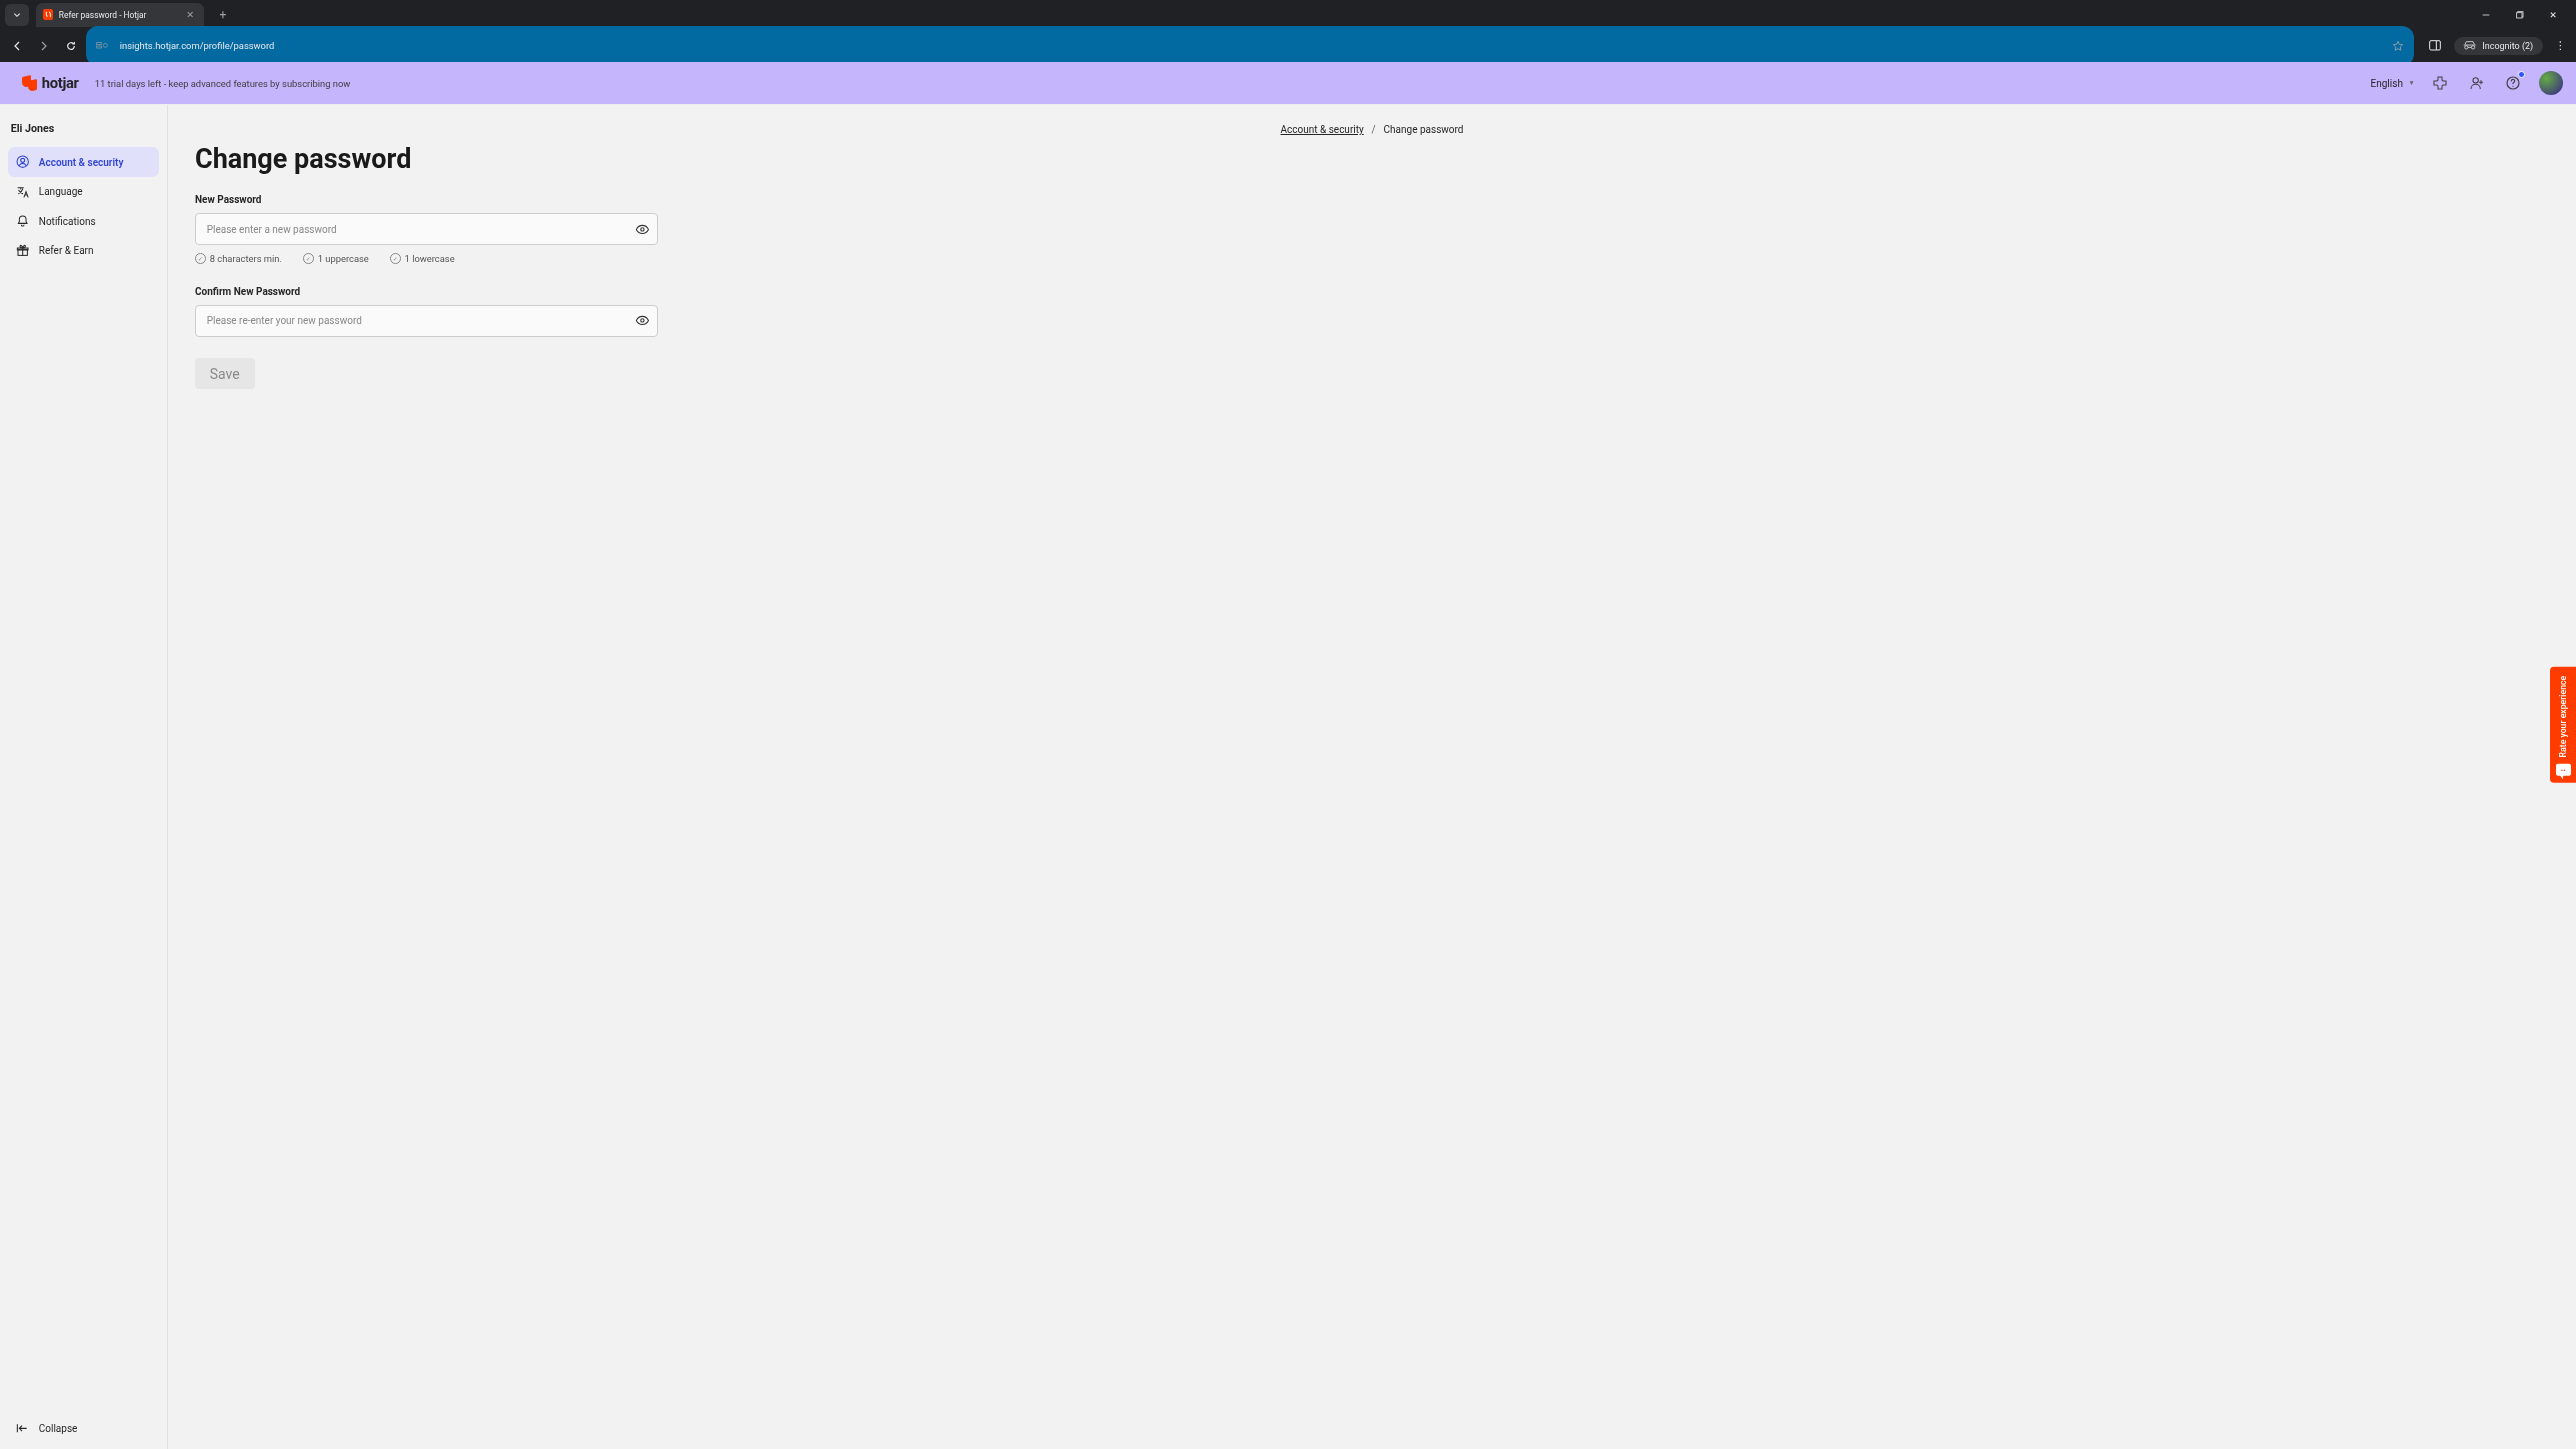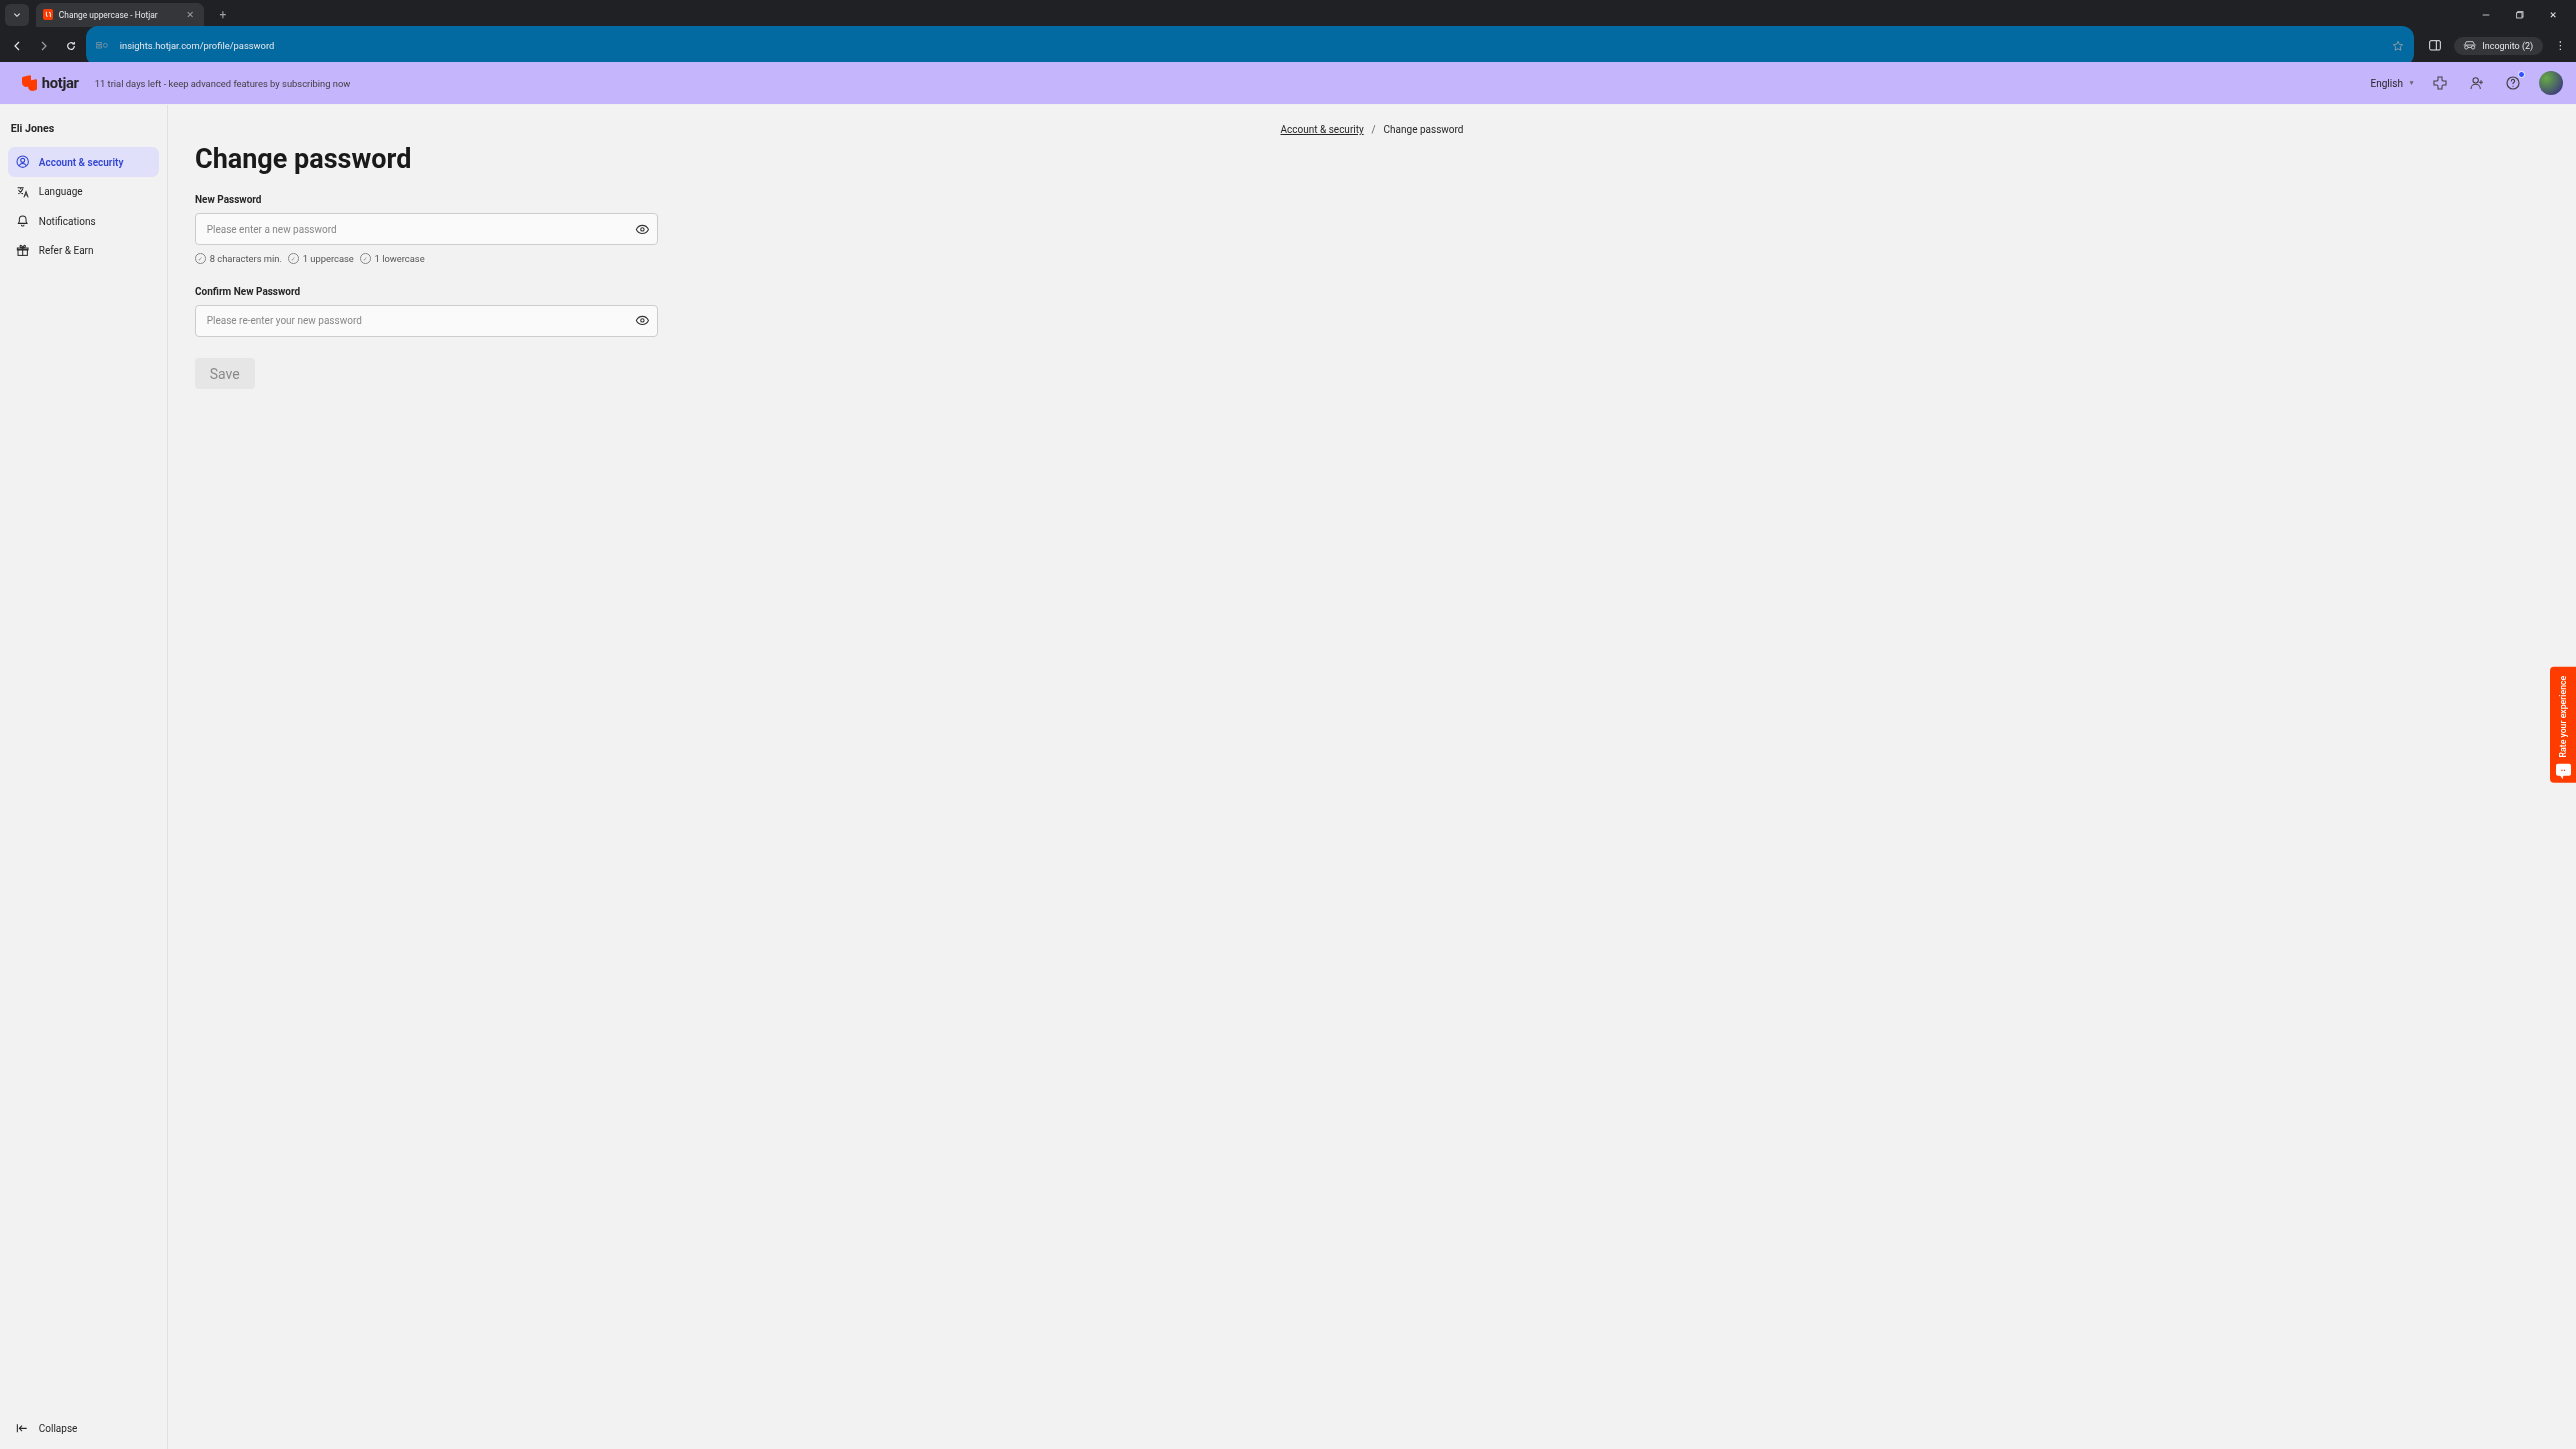--- a/index.html
+++ b/index.html
@@ -64,21 +64,21 @@
   .page-title { font-size: 27px; font-weight:700; color:#1a1a1a; margin-bottom: 19px;}
   
   .form-group { margin-bottom: 21.5px; max-width: 463px;}
   .field-label { font-size: 10px; font-weight: 700; color:#262626; margin-bottom: 8px; display:block;}
   .input-wrap { position:relative; }
   .text-input { width:100%; height: 32px; border: 0.7px solid #ccc; border-radius: 4px; padding: 0 32px 0 10.7px; font-size: 10px; background:#fafafa; color:#262626;}
   .text-input::placeholder { color:#888;}
   .text-input.focused { border: 0.7px solid #324fff; box-shadow: 0 0 0 2px rgba(50,79,255,0.25); outline:none; background:#fff;}
   .eye-btn { position:absolute; right: 8px; top: 50%; transform: translateY(-50%); cursor:pointer; color:#444; width:16px; height:16px; display:flex; align-items:center; justify-content:center;}
   
-  .pw-hints { display:flex; gap: 6px; margin-top: 8px; font-size: 9.4px; color:#555;}
+  .pw-hints { display:flex; gap: 21px; margin-top: 8px; font-size: 9.4px; color:#555;}
   .hint { display:flex; align-items:center; gap: 4px;}
   .hint-check { width:10.7px; height:10.7px; border: 1px solid #888; border-radius:50%; display:flex; align-items:center; justify-content:center; font-size:6px; color:#888;}
   
   .save-btn { background:#e6e6e6; color:#8a8a8a; border:none; height: 31px; padding: 0 14.8px; border-radius: 4px; font-size: 14px; font-weight:400; cursor:not-allowed;}
   
   .feedback-tab { position: fixed; right: 0; top: 50%; transform: translateY(-50%); background:#ff3c00; color:#fff; padding: 9.4px 5.4px 6.7px; border-radius: 4px 0 0 4px; cursor:pointer; display:flex; flex-direction:column; align-items:center; gap:6.7px;}
   .feedback-text { writing-mode: vertical-rl; transform: rotate(180deg); font-size: 8.7px; font-weight:500; white-space:nowrap;}
   .feedback-icon { width:14.8px; height:12px; background:#fff; border-radius:2px; display:flex; align-items:center; justify-content:center; color:#ff3c00; font-size:7.4px; position:relative;}
   .feedback-icon::after { content:""; position:absolute; bottom:-2.7px; left:2.7px; border: 2.7px solid transparent; border-top-color:#fff; border-right-color:#fff; width:0; height:0; transform:rotate(10deg);}
 
@@ -93,21 +93,21 @@
       <svg width="8" height="8" viewBox="0 0 12 12">
           <path d="M2 4l4 4 4-4" stroke="#e8eaed" stroke-width="1.6" fill="none"></path>
         </svg>
     </div>
     <div class="tab">
       <span class="favicon">
         <svg width="6.7" height="6.7" viewBox="0 0 10 10">
             <path d="M2 1 L2 6 Q2 8 4 8 M6 2 Q8 2 8 4 L8 9" stroke="#fff" stroke-width="1.5" fill="none"></path>
           </svg>
       </span>
-      <span class="tab-title">Change uppercase - Hotjar</span>
+      <span class="tab-title">Refer password - Hotjar</span>
       <span class="tab-close">✕</span>
     </div>
     <div class="new-tab">+</div>
     <div class="window-controls">
       <div class="win-btn">
           <svg width="8" height="8" viewBox="0 0 12 12">
             <line x1="1" y1="6" x2="11" y2="6" stroke="#e8eaed" stroke-width="1.2"></line>
           </svg>
         </div>
       <div class="win-btn">

